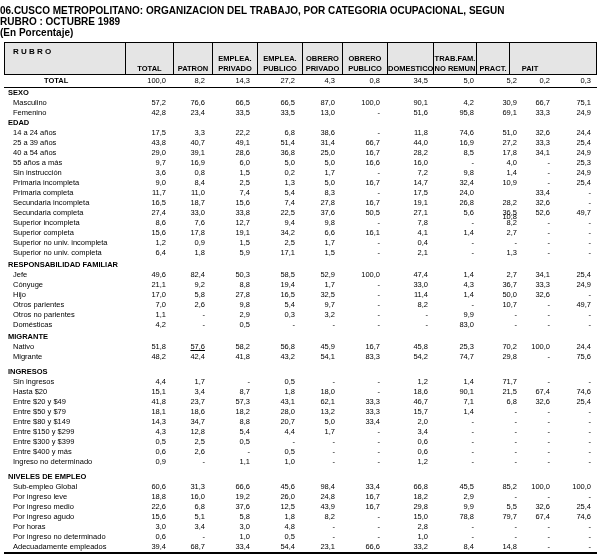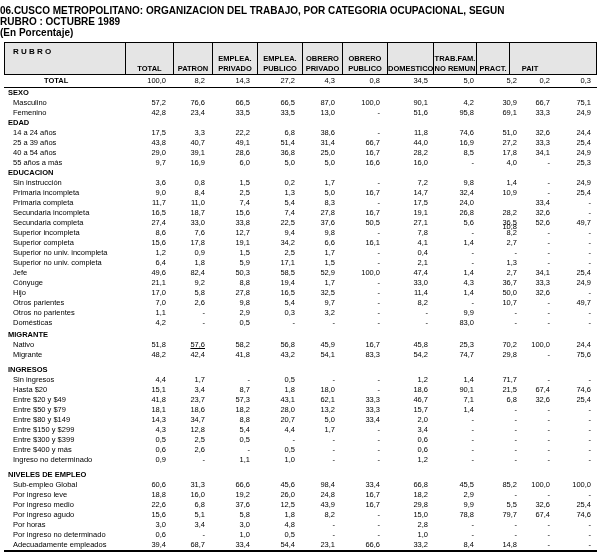--- a/index.html
+++ b/index.html
@@ -181,23 +181,20 @@
         <div class="cell num" style="width: 45px;">6,0</div>
         <div class="cell num" style="width: 45px;">5,0</div>
         <div class="cell num" style="width: 40px;">5,0</div>
         <div class="cell num" style="width: 45px;">16,6</div>
         <div class="cell num" style="width: 48px;">16,0</div>
         <div class="cell num" style="width: 46px;">-</div>
         <div class="cell num" style="width: 43px;">4,0</div>
         <div class="cell num" style="width: 33px;">-</div>
         <div class="cell num" style="width: 41px;">25,3</div>
       </div>
-      <div class="row section-row" style="margin-top: 0px;">
-        <div class="cell label" style="width: 120px;">EDUCACION</div>
-      </div>
       <div class="row">
         <div class="cell label" style="width: 120px;">Sin instrucción</div>
         <div class="cell num" style="width: 48px;">3,6</div>
         <div class="cell num" style="width: 39px;">0,8</div>
         <div class="cell num" style="width: 45px;">1,5</div>
         <div class="cell num" style="width: 45px;">0,2</div>
         <div class="cell num" style="width: 40px;">1,7</div>
         <div class="cell num" style="width: 45px;">-</div>
         <div class="cell num" style="width: 48px;">7,2</div>
         <div class="cell num" style="width: 46px;">9,8</div>
@@ -310,20 +307,23 @@
         <div class="cell num" style="width: 45px;">5,9</div>
         <div class="cell num" style="width: 45px;">17,1</div>
         <div class="cell num" style="width: 40px;">1,5</div>
         <div class="cell num" style="width: 45px;">-</div>
         <div class="cell num" style="width: 48px;">2,1</div>
         <div class="cell num" style="width: 46px;">-</div>
         <div class="cell num" style="width: 43px;">1,3</div>
         <div class="cell num" style="width: 33px;">-</div>
         <div class="cell num" style="width: 41px;">-</div>
       </div>
+      <div class="row section-row" style="margin-top: 2px;">
+        <div class="cell label" style="width: 120px;">RESPONSABILIDAD FAMILIAR</div>
+      </div>
       <div class="row">
         <div class="cell label" style="width: 120px;">Jefe</div>
         <div class="cell num" style="width: 48px;">49,6</div>
         <div class="cell num" style="width: 39px;">82,4</div>
         <div class="cell num" style="width: 45px;">50,3</div>
         <div class="cell num" style="width: 45px;">58,5</div>
         <div class="cell num" style="width: 40px;">52,9</div>
         <div class="cell num" style="width: 45px;">100,0</div>
         <div class="cell num" style="width: 48px;">47,4</div>
         <div class="cell num" style="width: 46px;">1,4</div>

